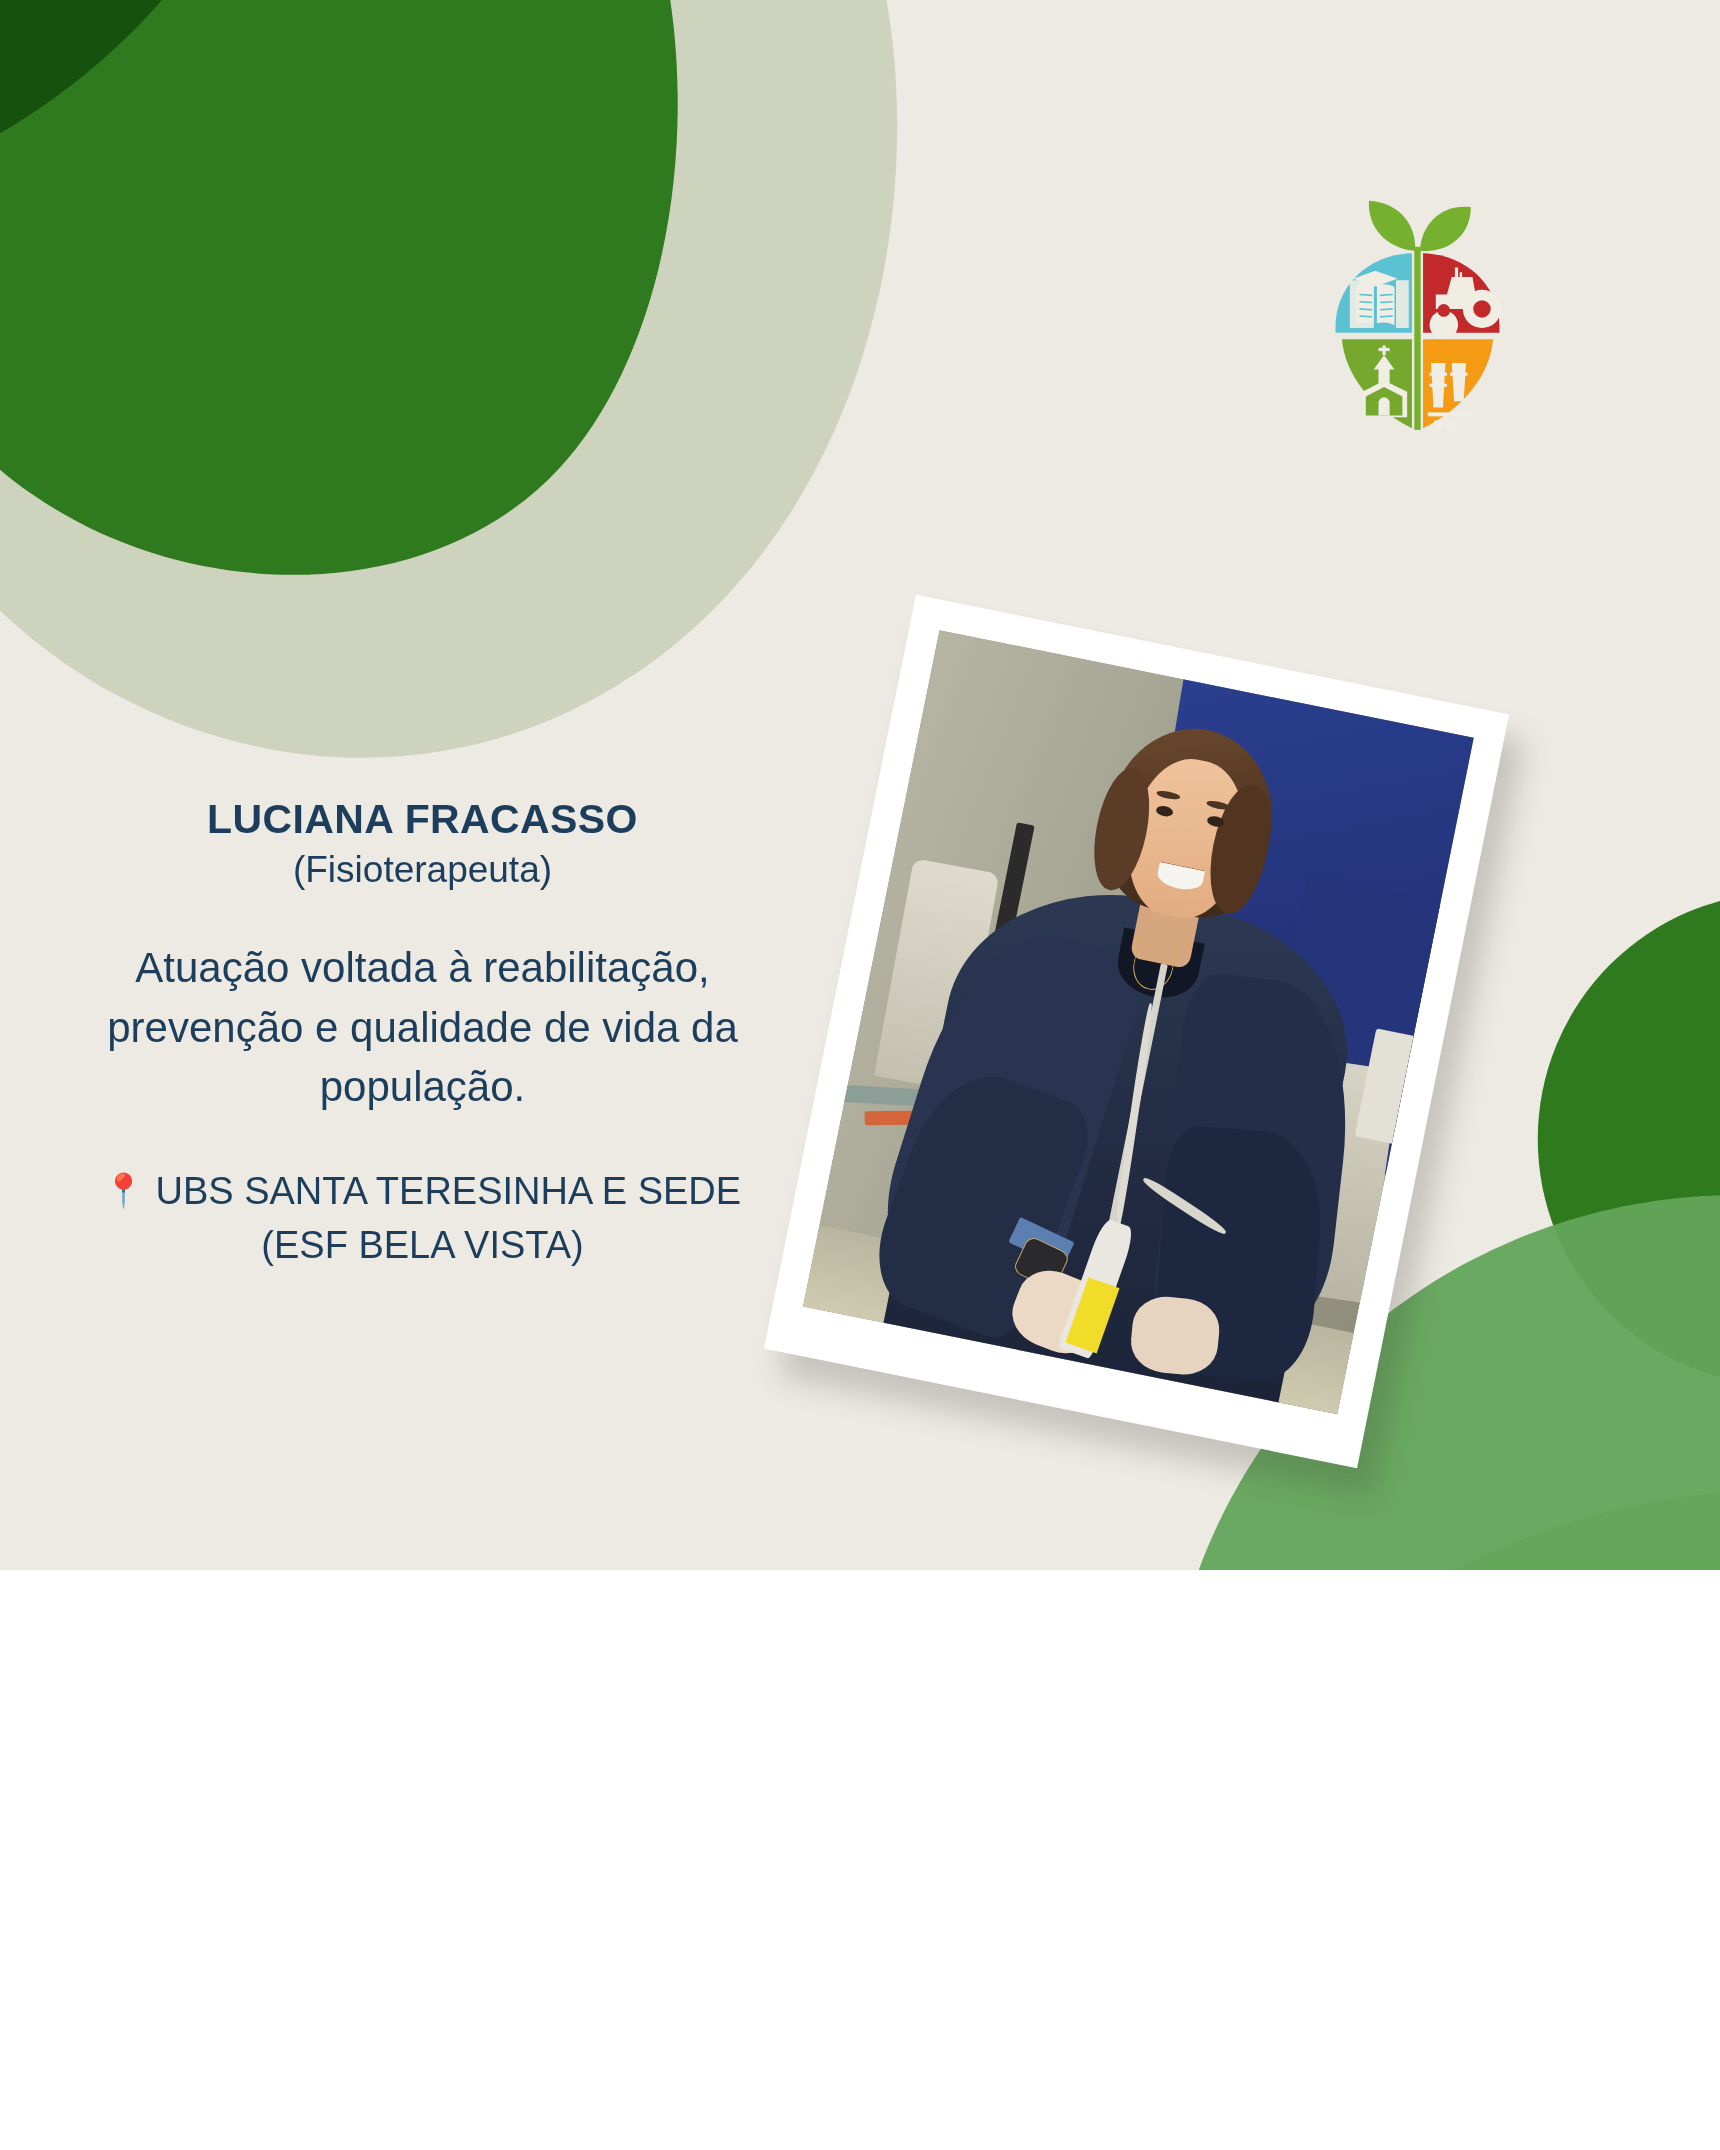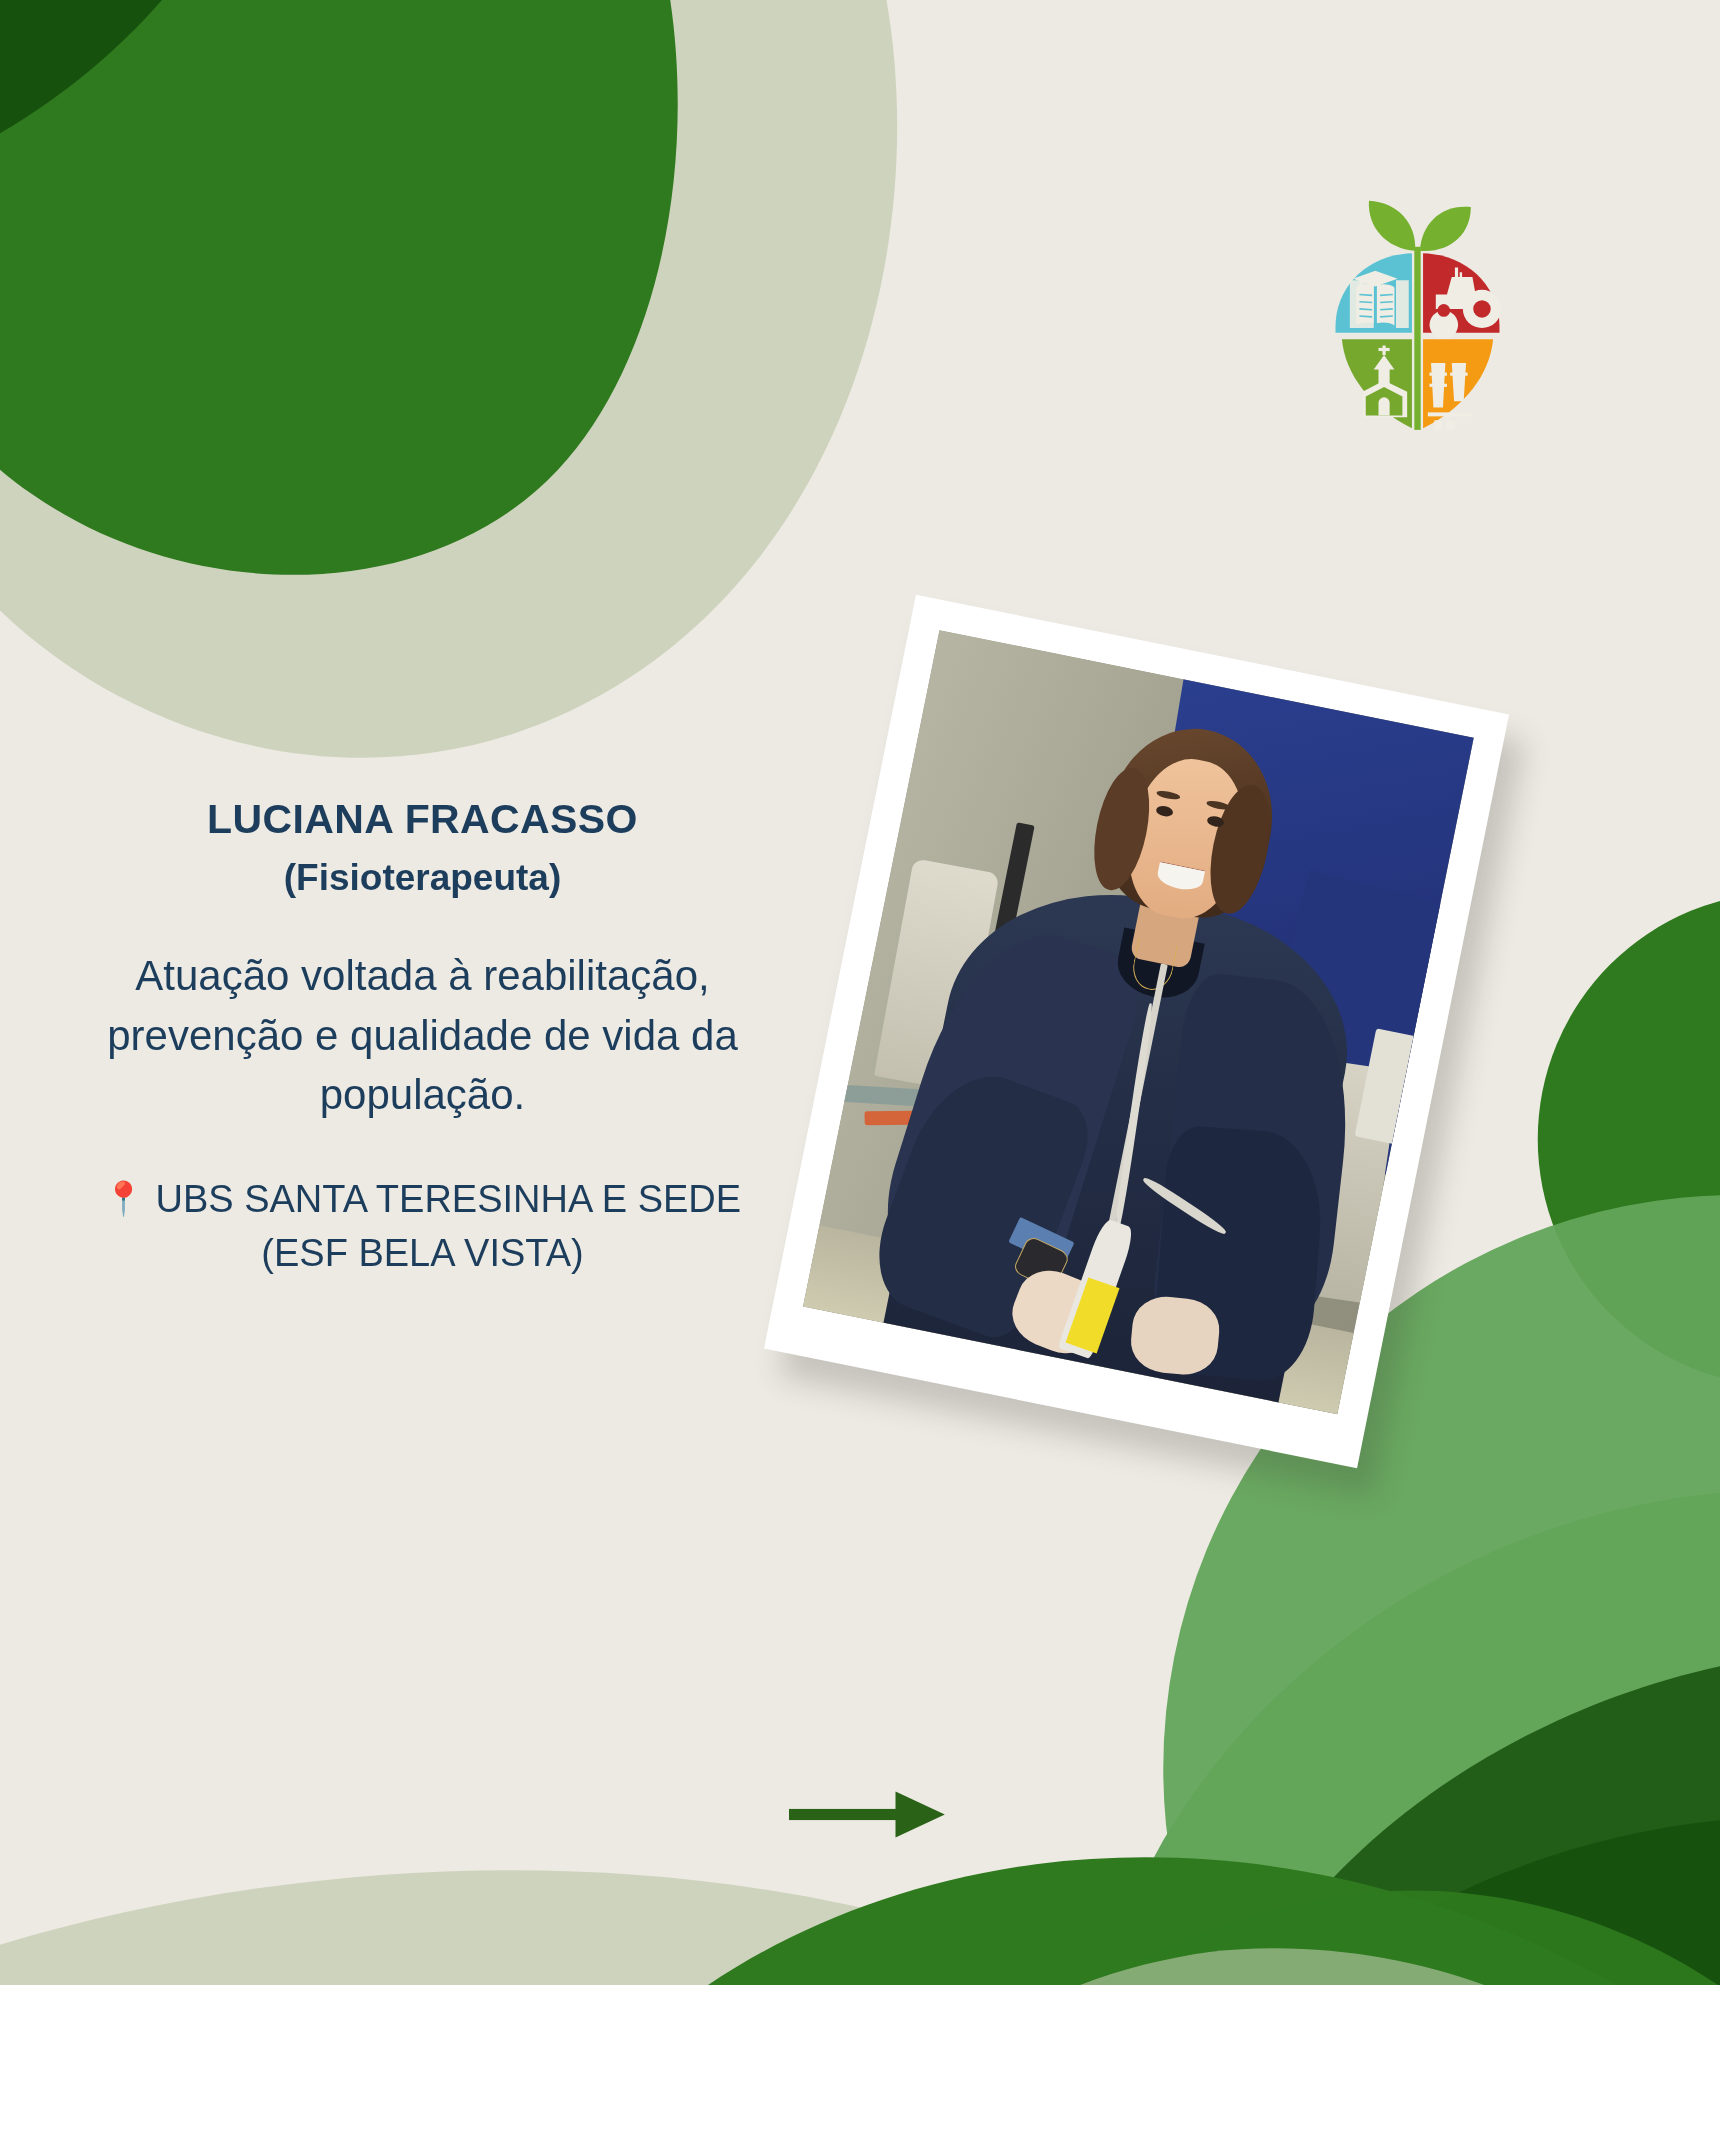--- a/index.html
+++ b/index.html
@@ -3,21 +3,21 @@
 <meta charset="utf-8">
 <style>
   html, body {
     margin: 0;
     padding: 0;
     background: #ffffff;
   }
   .poster {
     position: relative;
     width: 1721px;
-    height: 1985px;
+    height: 1570px;
     background: #0ea5e9;
     overflow: hidden;
     font-family: "Liberation Sans", sans-serif;
   }
   .bg-layer {
     position: absolute;
     inset: 0;
     width: 1721px;
     height: 2151px;
   }
@@ -305,23 +305,23 @@
   }
   .name {
     font-size: 41px;
     font-weight: bold;
     letter-spacing: 0.4px;
     line-height: 1.12;
     margin: 0;
   }
   .role {
     font-size: 37px;
-    font-weight: bold;
+    font-weight: normal;
     line-height: 1.25;
-    margin: 12px 0 0 0;
+    margin: 4px 0 0 0;
   }
   .desc {
     font-size: 42px;
     font-weight: normal;
     line-height: 1.42;
     margin: 45px 0 0 0;
   }
   .location {
     font-size: 38px;
     font-weight: normal;

